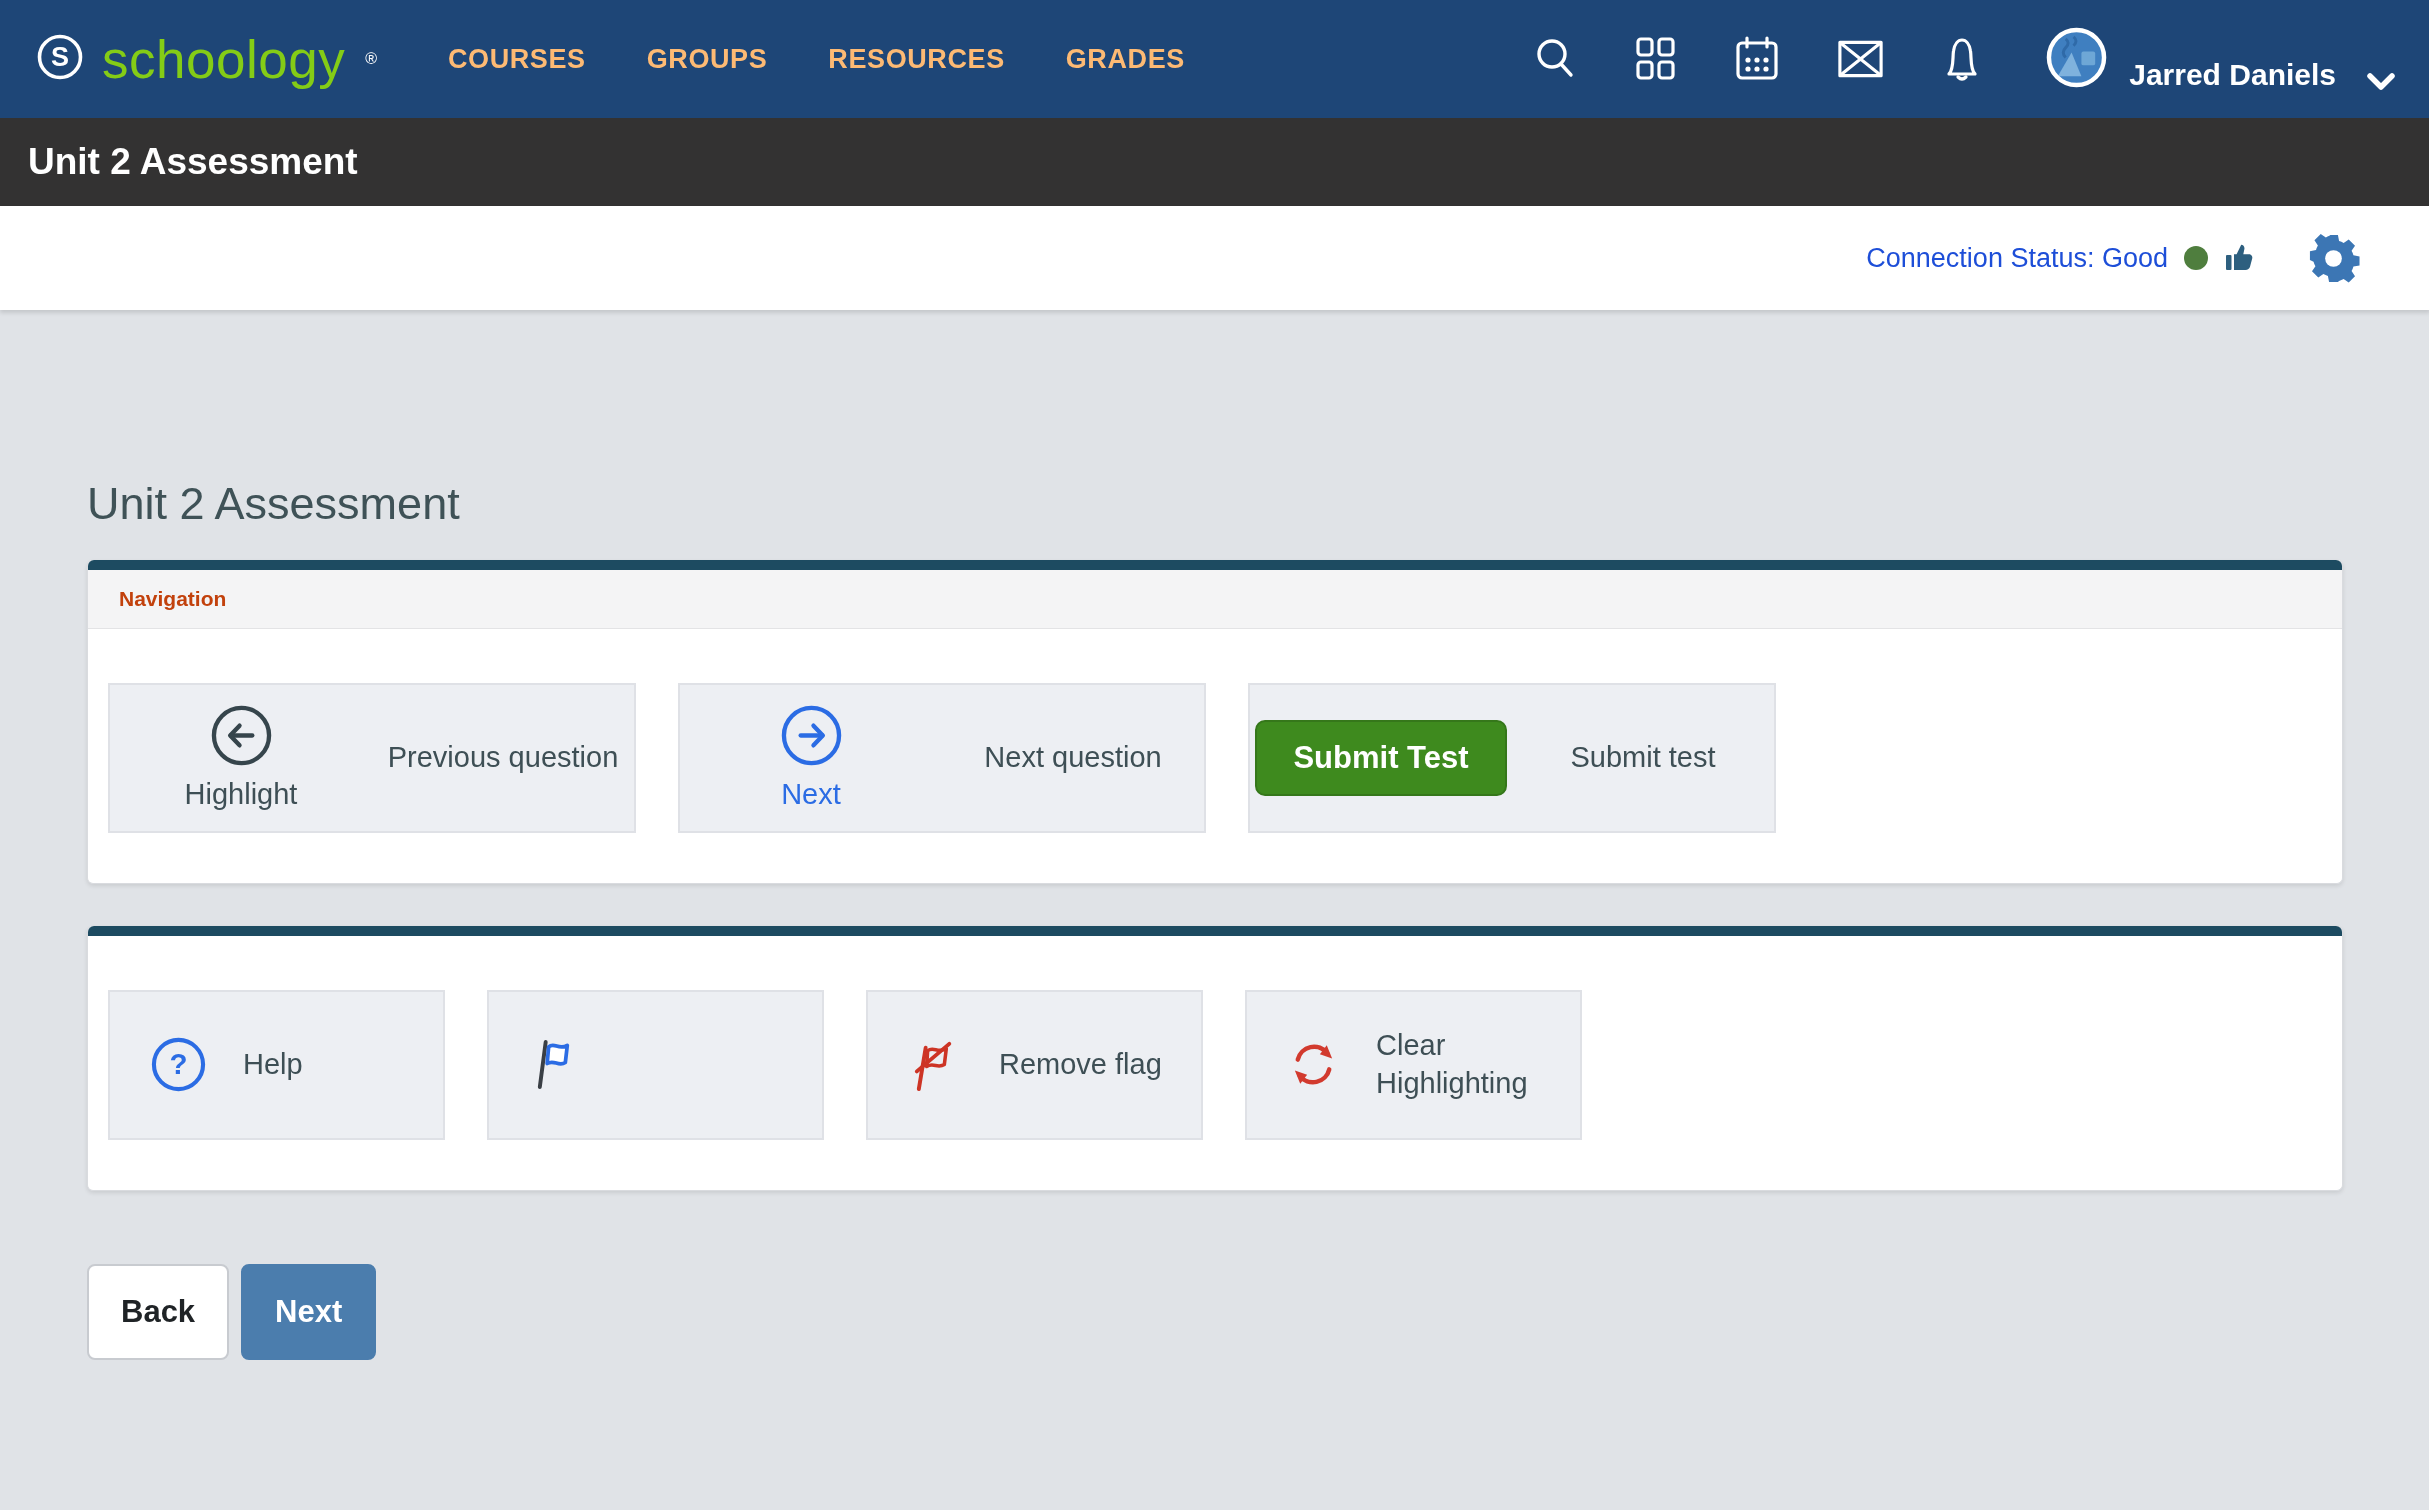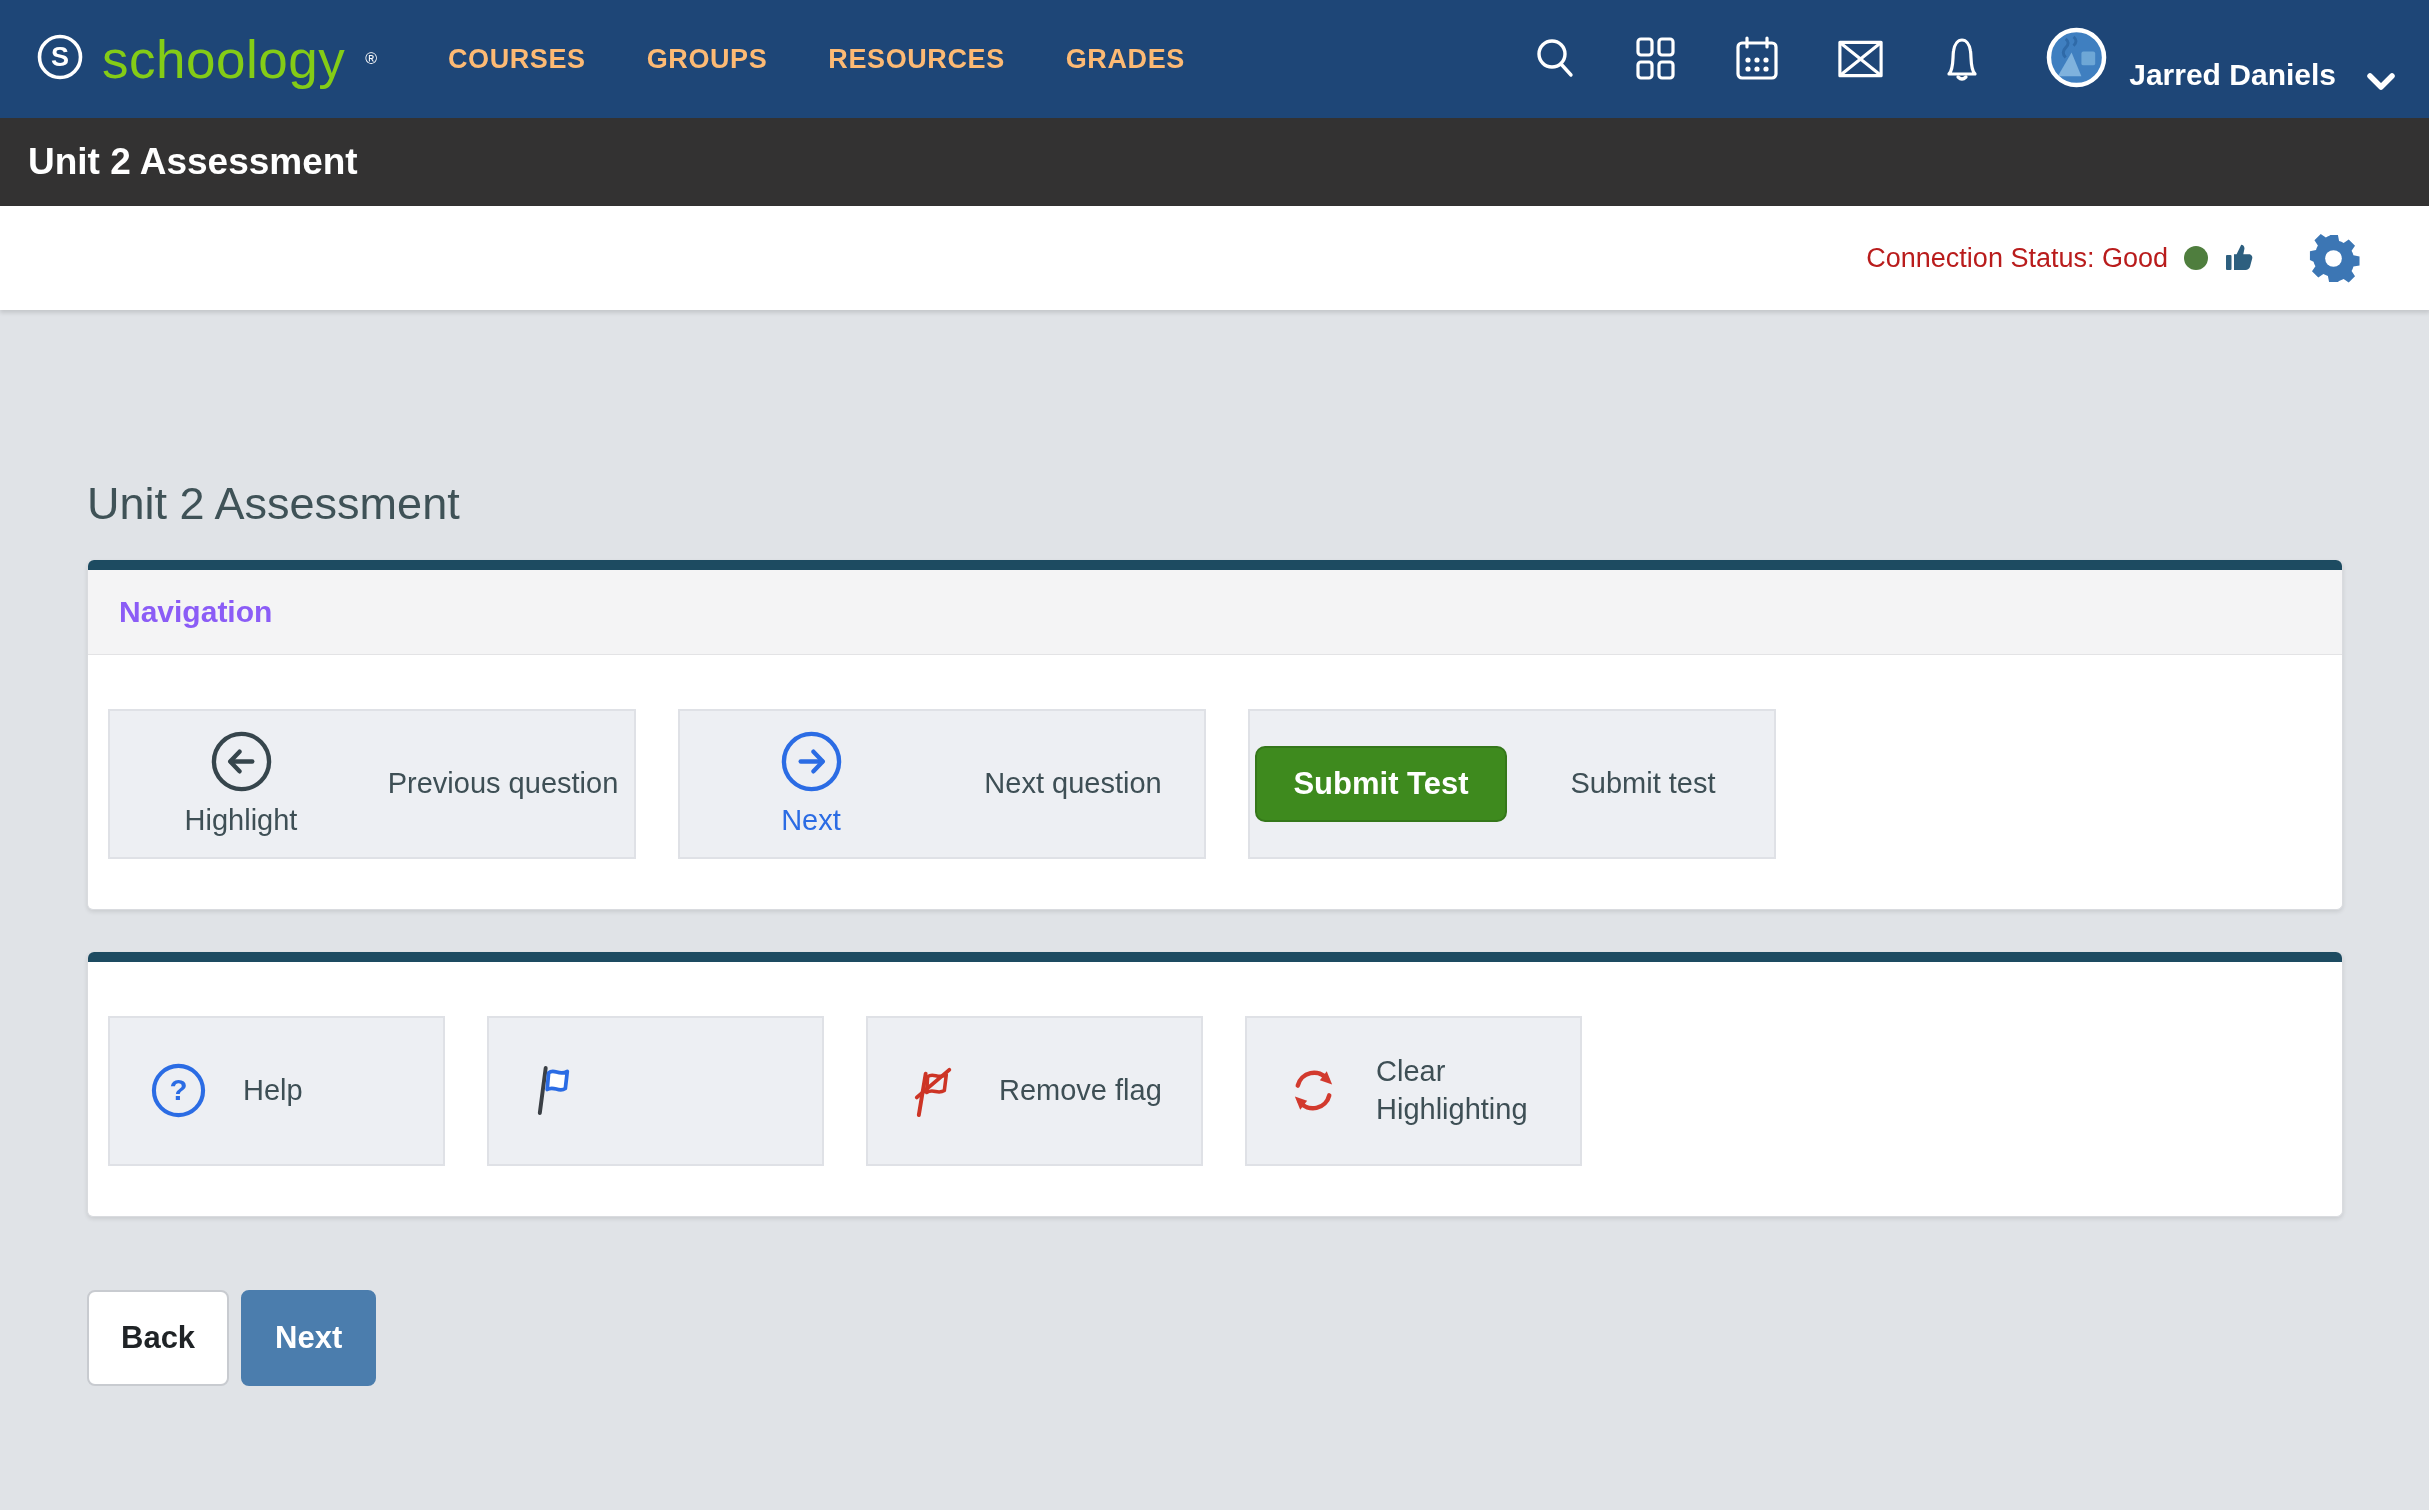--- a/index.html
+++ b/index.html
@@ -33,35 +33,35 @@
   
   .titlebar{
     height:88px;background:var(--titlebar-bg);display:flex;align-items:center;
     padding-left:28px;color:#fff;font-size:37px;font-weight:700;
   }
   
   .statusbar{
     height:104px;background:#fff;display:flex;align-items:center;justify-content:flex-end;
     padding-right:69px;gap:16px;box-shadow:0 3px 4px rgba(0,0,0,.12);position:relative;z-index:2;
   }
-  .status-text{font-size:27px;color:#b91c1c;}
+  .status-text{font-size:27px;color:#1d4ed8;}
   .status-dot{width:24px;height:24px;border-radius:50%;background:var(--status-green);display:inline-block;}
   .status-thumb{display:flex;align-items:center;}
   .gear-btn{margin-left:34px;display:flex;align-items:center;cursor:pointer;}
   
   .content{padding:168px 87px 0;}
   .page-heading{font-size:45px;font-weight:400;color:#3f5257;line-height:1.15;margin-bottom:30px;}
   .panel{
     background:#fff;border:1px solid #d9dbdf;border-top:none;border-radius:6px;
     box-shadow:0 2px 4px rgba(0,0,0,.10);margin-bottom:42px;
   }
   .panel-accent{height:10px;background:var(--teal-accent);border-radius:6px 6px 0 0;}
   .panel-header{
     background:#f4f4f5;border-bottom:1px solid #e3e3e5;
-    padding:25px 31px;font-size:30px;font-weight:700;color:#8b5cf6;
+    padding:17px 31px;font-size:21px;font-weight:700;color:#c2410c;
   }
   .panel-body{padding:54px 20px 50px;display:flex;gap:42px;}
   .card{
     background:#edeff3;border:2px solid #dfe1e6;height:150px;display:flex;align-items:center;
   }
   .nav-card{width:528px;}
   .nav-card-action{
     flex:1;display:flex;flex-direction:column;align-items:center;gap:7px;cursor:pointer;
   }
   .action-label{font-size:29px;color:var(--slate-text);}

